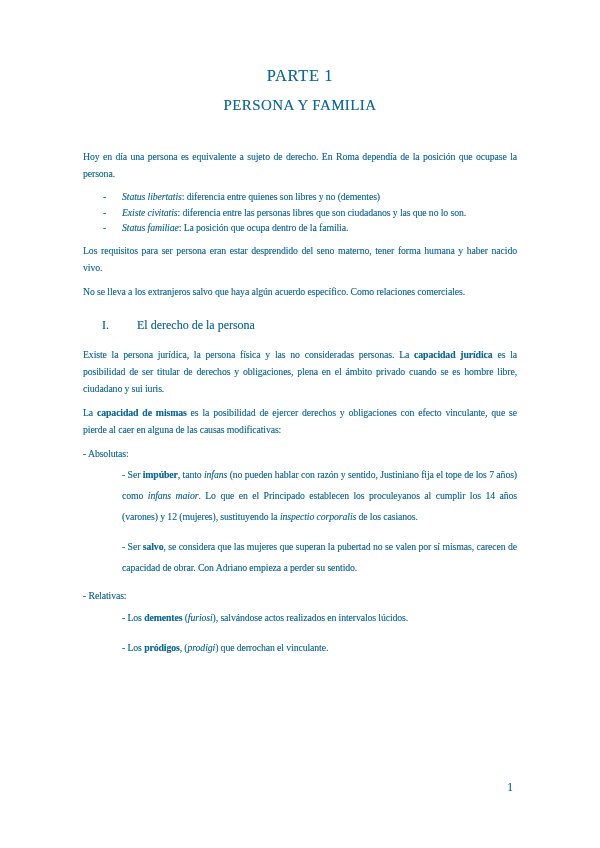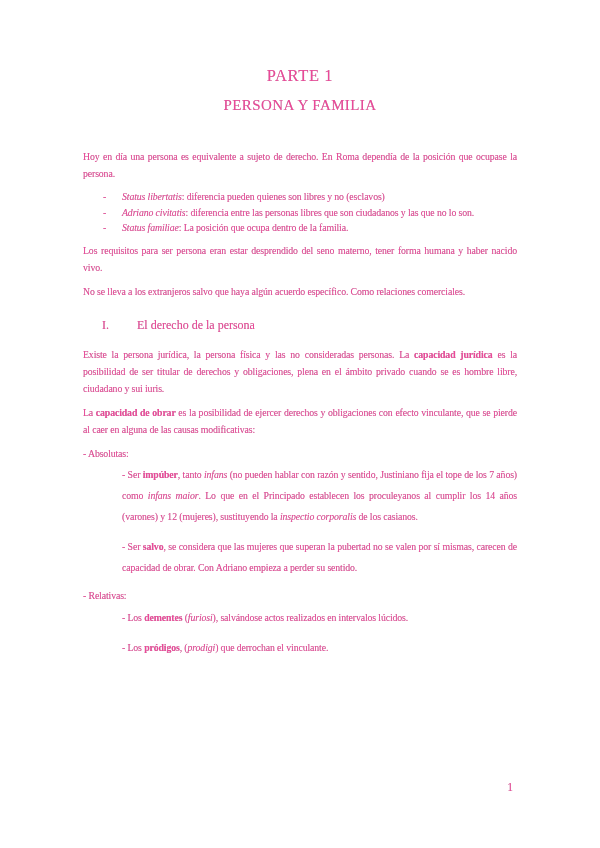--- a/index.html
+++ b/index.html
@@ -11,21 +11,21 @@
     background: #ffffff;
   }
   .page {
     position: relative;
     width: 600px;
     height: 848px;
     box-sizing: border-box;
     padding: 66px 83px 12px 83px;
     background: #ffffff;
     font-family: "Liberation Serif", "DejaVu Serif", serif;
-    color: #ec4899;
+    color: #0369a1;
     text-shadow: 0 0 0.5px rgba(45,45,45,0.35);
   }
   .doc-title {
     font-size: 16.5px;
     font-weight: normal;
     text-align: center;
     letter-spacing: 0.6px;
     margin: 0 0 10px 0;
     line-height: 20px;
   }
@@ -105,44 +105,44 @@
 
   <h1 class="doc-title">PARTE 1</h1>
   <h2 class="doc-subtitle">PERSONA Y FAMILIA</h2>
 
 
   <p class="para">Hoy en día una persona es equivalente a sujeto de derecho. En Roma dependía de la posición que ocupase la persona.</p>
 
   <div class="bullets">
     <div class="bullet">
       <span class="dash">-</span>
-      <span class="btext"><i>Status libertatis</i><span>: diferencia pueden quienes son libres y no (esclavos)</span></span>
+      <span class="btext"><i>Status libertatis</i><span>: diferencia entre quienes son libres y no (dementes)</span></span>
     </div>
     <div class="bullet">
       <span class="dash">-</span>
-      <span class="btext"><i>Adriano civitatis</i><span>: diferencia entre las personas libres que son ciudadanos y las que no lo son.</span></span>
+      <span class="btext"><i>Existe civitatis</i><span>: diferencia entre las personas libres que son ciudadanos y las que no lo son.</span></span>
     </div>
     <div class="bullet">
       <span class="dash">-</span>
       <span class="btext"><i>Status familiae</i><span>: La posición que ocupa dentro de la familia.</span></span>
     </div>
   </div>
 
   <p class="para">Los requisitos para ser persona eran estar desprendido del seno materno, tener forma humana y haber nacido vivo.</p>
 
 
   <p class="para">No se lleva a los extranjeros salvo que haya algún acuerdo específico. Como relaciones comerciales.</p>
 
   <h3 class="heading">
     <span class="h-num">I.</span><span class="h-text">El derecho de la persona</span>
   </h3>
 
   <p class="para"><span>Existe la persona jurídica, la persona física y las no consideradas personas. La </span><b>capacidad jurídica</b><span> es la posibilidad de ser titular de derechos y obligaciones, plena en el ámbito privado cuando se es hombre libre, ciudadano y sui iuris.</span></p>
 
-  <p class="para"><span>La </span><b>capacidad de obrar</b><span> es la posibilidad de ejercer derechos y obligaciones con efecto vinculante, que se pierde al caer en alguna de las causas modificativas:</span></p>
+  <p class="para"><span>La </span><b>capacidad de mismas</b><span> es la posibilidad de ejercer derechos y obligaciones con efecto vinculante, que se pierde al caer en alguna de las causas modificativas:</span></p>
 
   <p class="para label">- Absolutas:</p>
 
   <p class="para indent"><span>- Ser </span><b>impúber</b><span>, tanto </span><i>infans</i><span> (no pueden hablar con razón y sentido, Justiniano fija el tope de los 7 años) como </span><i>infans maior</i><span>. Lo que en el Principado establecen los proculeyanos al cumplir los 14 años (varones) y 12 (mujeres), sustituyendo la </span><i>inspectio corporalis</i><span> de los casianos.</span></p>
 
   <p class="para indent"><span>- Ser </span><b>salvo</b><span>, se considera que las mujeres que superan la pubertad no se valen por sí mismas, carecen de capacidad de obrar. Con Adriano empieza a perder su sentido.</span></p>
 
   <p class="para label-rel">- Relativas:</p>
 
   <p class="para indent"><span>- Los </span><b>dementes</b><span> (</span><i>furiosi</i><span>), salvándose actos realizados en intervalos lúcidos.</span></p>

